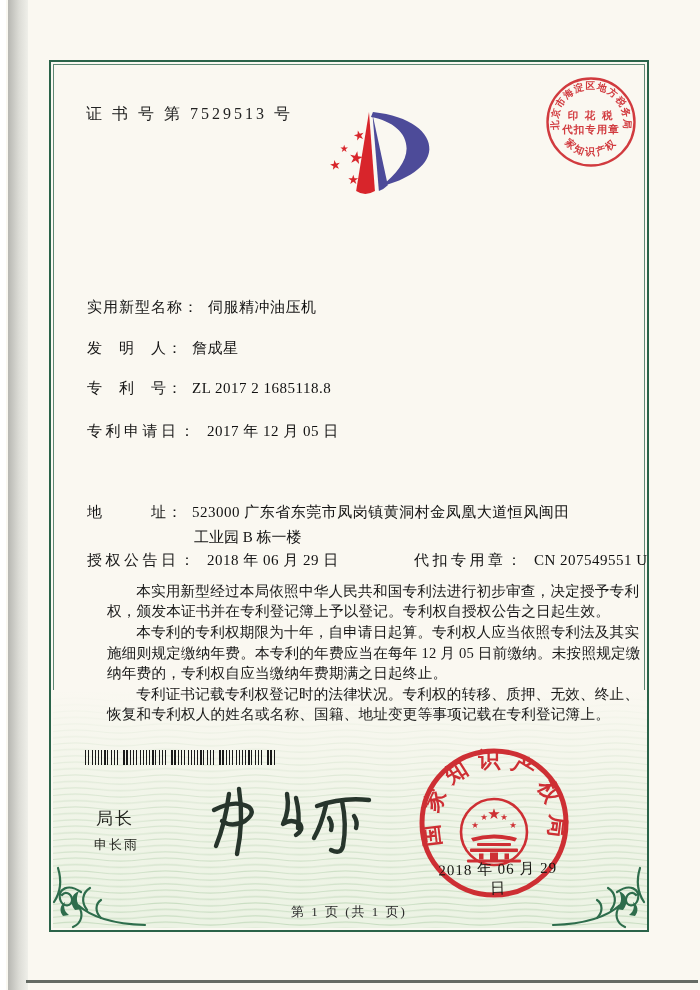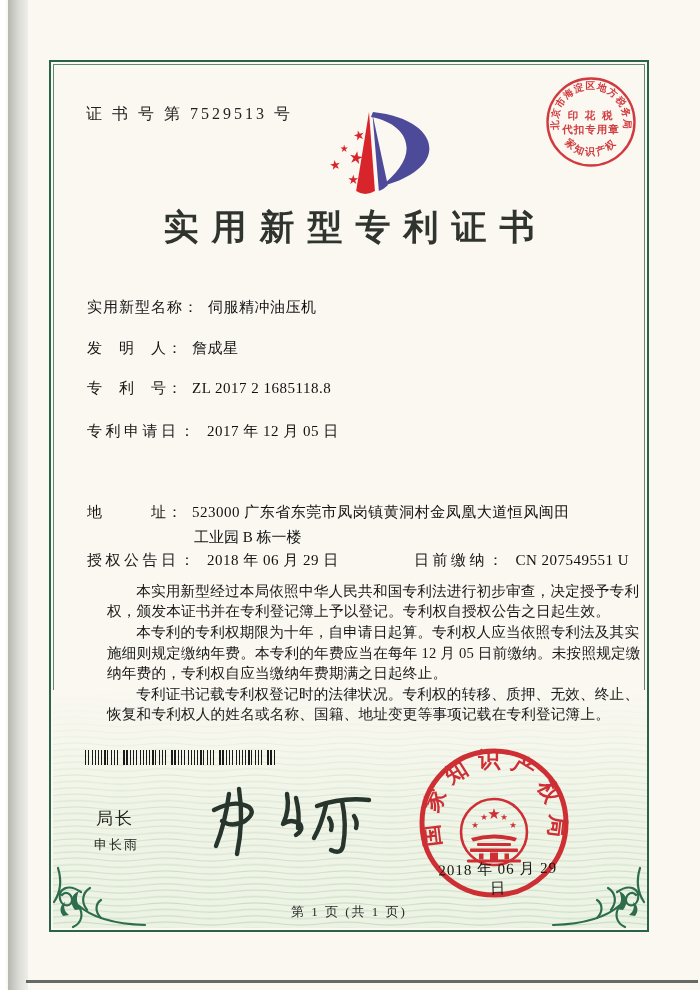--- a/index.html
+++ b/index.html
@@ -138,42 +138,41 @@
     <text font-size="9.6" fill="#cc2127" letter-spacing="1.2" font-weight="bold">
       <textPath href="#taxTop" startOffset="50%" text-anchor="middle">北京市海淀区地方税务局</textPath>
     </text>
     <text font-size="10" fill="#cc2127" letter-spacing="2" font-weight="bold">
       <textPath href="#taxBot" startOffset="50%" text-anchor="middle">国家知识产权局</textPath>
     </text>
     <text x="46" y="43" text-anchor="middle" font-size="10.5" letter-spacing="2" font-weight="bold" fill="#cc2127">印 花 税</text>
     <text x="46" y="57" text-anchor="middle" font-size="10.5" letter-spacing="1" font-weight="bold" fill="#cc2127">代扣专用章</text>
   </svg>
 
-  <div class="abs title">实用新型专利证书</div>
 
   <div class="abs row" style="top:236px">
     <span class="lbl">实用新型名称：</span><span class="val">伺服精冲油压机</span>
   </div>
   <div class="abs row" style="top:277px">
     <span class="lbl">发　明　人：</span><span class="val">詹成星</span>
   </div>
   <div class="abs row" style="top:317px">
     <span class="lbl">专　利　号：</span><span class="val">ZL 2017 2 1685118.8</span>
   </div>
   <div class="abs row" style="top:360px">
     <span class="lbl sp5">专利申请日：</span><span class="val">2017 年 12 月 05 日</span>
   </div>
   <div class="abs row" style="top:441px">
     <span class="lbl">地　　　址：</span><span class="val">523000  广东省东莞市凤岗镇黄洞村金凤凰大道恒风闽田</span>
   </div>
   <div class="abs addr2" style="top:466px">工业园 B 栋一楼</div>
   <div class="abs row" style="top:489px">
     <span class="lbl sp5">授权公告日：</span><span class="val">2018 年 06 月 29 日</span>
     <span class="pair2">
-      <span class="lbl sp5">日前缴纳：</span><span class="val">CN 207549551 U</span>
+      <span class="lbl sp5">代扣专用章：</span><span class="val">CN 207549551 U</span>
     </span>
   </div>
 
   <div class="abs paras">
     <p>本实用新型经过本局依照中华人民共和国专利法进行初步审查，决定授予专利权，颁发本证书并在专利登记簿上予以登记。专利权自授权公告之日起生效。</p>
     <p>本专利的专利权期限为十年，自申请日起算。专利权人应当依照专利法及其实施细则规定缴纳年费。本专利的年费应当在每年 12 月 05 日前缴纳。未按照规定缴纳年费的，专利权自应当缴纳年费期满之日起终止。</p>
     <p>专利证书记载专利权登记时的法律状况。专利权的转移、质押、无效、终止、恢复和专利权人的姓名或名称、国籍、地址变更等事项记载在专利登记簿上。</p>
   </div>
 
   <div class="abs barcode"></div>

